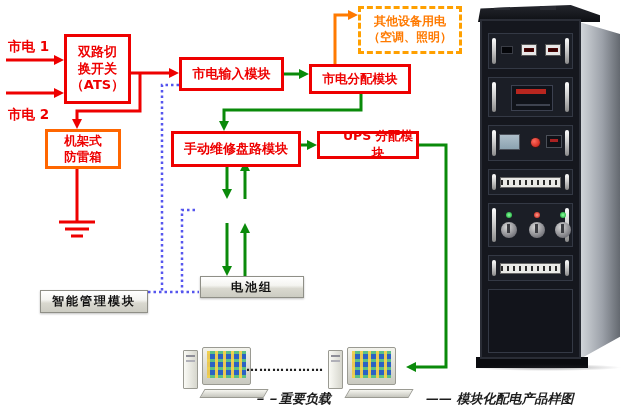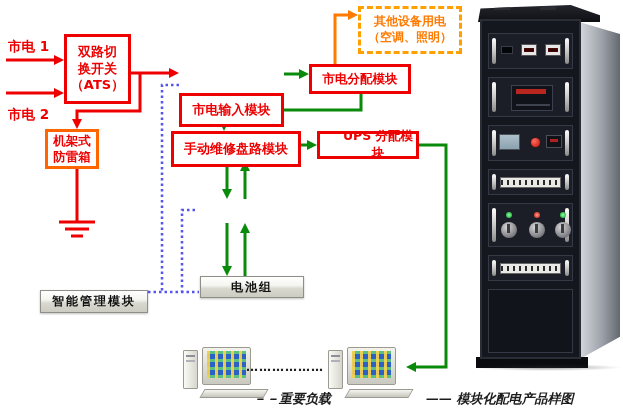--- a/index.html
+++ b/index.html
@@ -134,26 +134,26 @@
 
   <div class="src-label" style="left:8px; top:38px;">市电 1</div>
   <div class="src-label" style="left:8px; top:106px;">市电 2</div>
 
   <div class="node red-box col" style="left:64px; top:34px; width:67px; height:70px; font-size:13px;">
     <span>双路切</span>
     <span>换开关</span>
     <span>（ATS）</span>
   </div>
 
-  <div class="node spd col" style="left:45px; top:129px; width:54px; height:40px;">
+  <div class="node spd col" style="left:45px; top:129px; width:76px; height:40px;">
     <span>机架式</span>
     <span>防雷箱</span>
   </div>
 
-  <div class="node red-box" style="left:179px; top:57px; width:105px; height:34px; font-size:13px;margin-top:36px;">
+  <div class="node red-box" style="left:179px; top:57px; width:105px; height:34px; font-size:13px;">
     <span>市电输入模块</span>
   </div>
 
   <div class="node red-box" style="left:309px; top:64px; width:102px; height:30px;">
     <span>市电分配模块</span>
   </div>
 
   <div class="node dashed-orange col" style="left:358px; top:6px; width:104px; height:48px;">
     <span>其他设备用电</span>
     <span>（空调、照明）</span>

